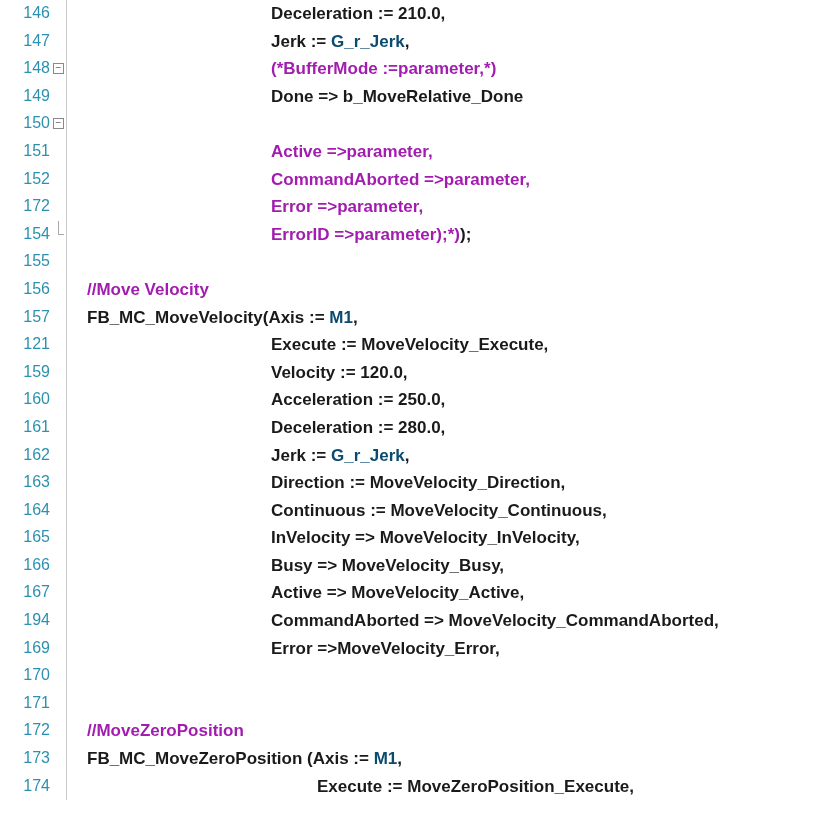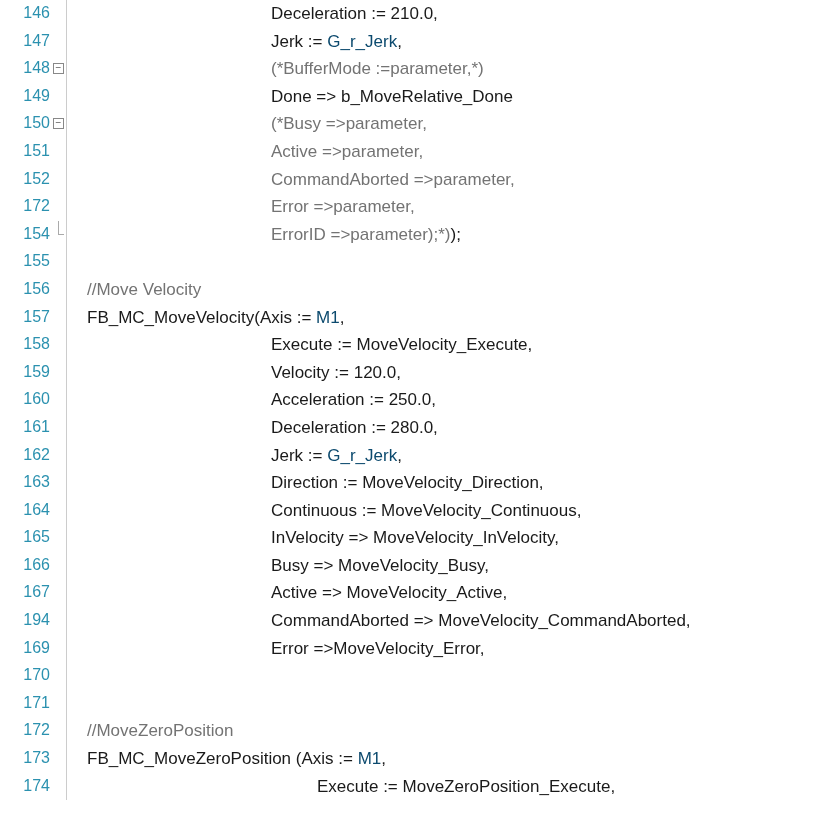--- a/index.html
+++ b/index.html
@@ -51,22 +51,22 @@
     border-bottom: 1px solid #aaa;
     width: 6px;
   }
   .divider {
     width: 1px;
     align-self: stretch;
     background: #ccc;
     flex-shrink: 0;
     margin-right: 4px;
   }
-  .code { color: #1a1a1a; }
-  .tok-comment { color: #737373; }
+  .code { color: #1a1a1a; font-weight: bold; }
+  .tok-comment { color: #a21caf; }
   .tok-pink { color: #0c4a6e; }
   .ind { display:inline-block; }
 </style>
 </head>
 <body>
 
 <div class="editor" id="editor">
     <div class="line">
       <div class="gutter">146</div>
       <div class="fold">
@@ -100,21 +100,20 @@
       <div class="divider"></div>
       <div class="code"><span class="ind" style="width: 200px;"></span><span>Done =&gt; b_MoveRelative_Done</span></div>
     </div>
     <div class="line">
       <div class="gutter">150</div>
       <div class="fold">
         <div class="fold-line-v"></div>
         <div class="fold-box">−</div>
       </div>
       <div class="divider"></div>
-      <div class="code"><span class="ind" style="width: 200px;"></span><span class="tok-comment">(*Busy =&gt;parameter,</span></div>
     </div>
     <div class="line">
       <div class="gutter">151</div>
       <div class="fold">
         <div class="fold-line-v"></div>
       </div>
       <div class="divider"></div>
       <div class="code"><span class="ind" style="width: 200px;"></span><span class="tok-comment">Active =&gt;parameter,</span></div>
     </div>
     <div class="line">
@@ -153,21 +152,21 @@
       <div class="divider"></div>
       <div class="code"><span class="ind" style="width: 16px;"></span><span class="tok-comment">//Move Velocity</span></div>
     </div>
     <div class="line">
       <div class="gutter">157</div>
       <div class="fold"></div>
       <div class="divider"></div>
       <div class="code"><span class="ind" style="width: 16px;"></span><span>FB_MC_MoveVelocity(Axis := </span><span class="tok-pink">M1</span><span>,</span></div>
     </div>
     <div class="line">
-      <div class="gutter">158</div>
+      <div class="gutter">121</div>
       <div class="fold"></div>
       <div class="divider"></div>
       <div class="code"><span class="ind" style="width: 200px;"></span><span>Execute := MoveVelocity_Execute,</span></div>
     </div>
     <div class="line">
       <div class="gutter">159</div>
       <div class="fold"></div>
       <div class="divider"></div>
       <div class="code"><span class="ind" style="width: 200px;"></span><span>Velocity := 120.0,</span></div>
     </div>

